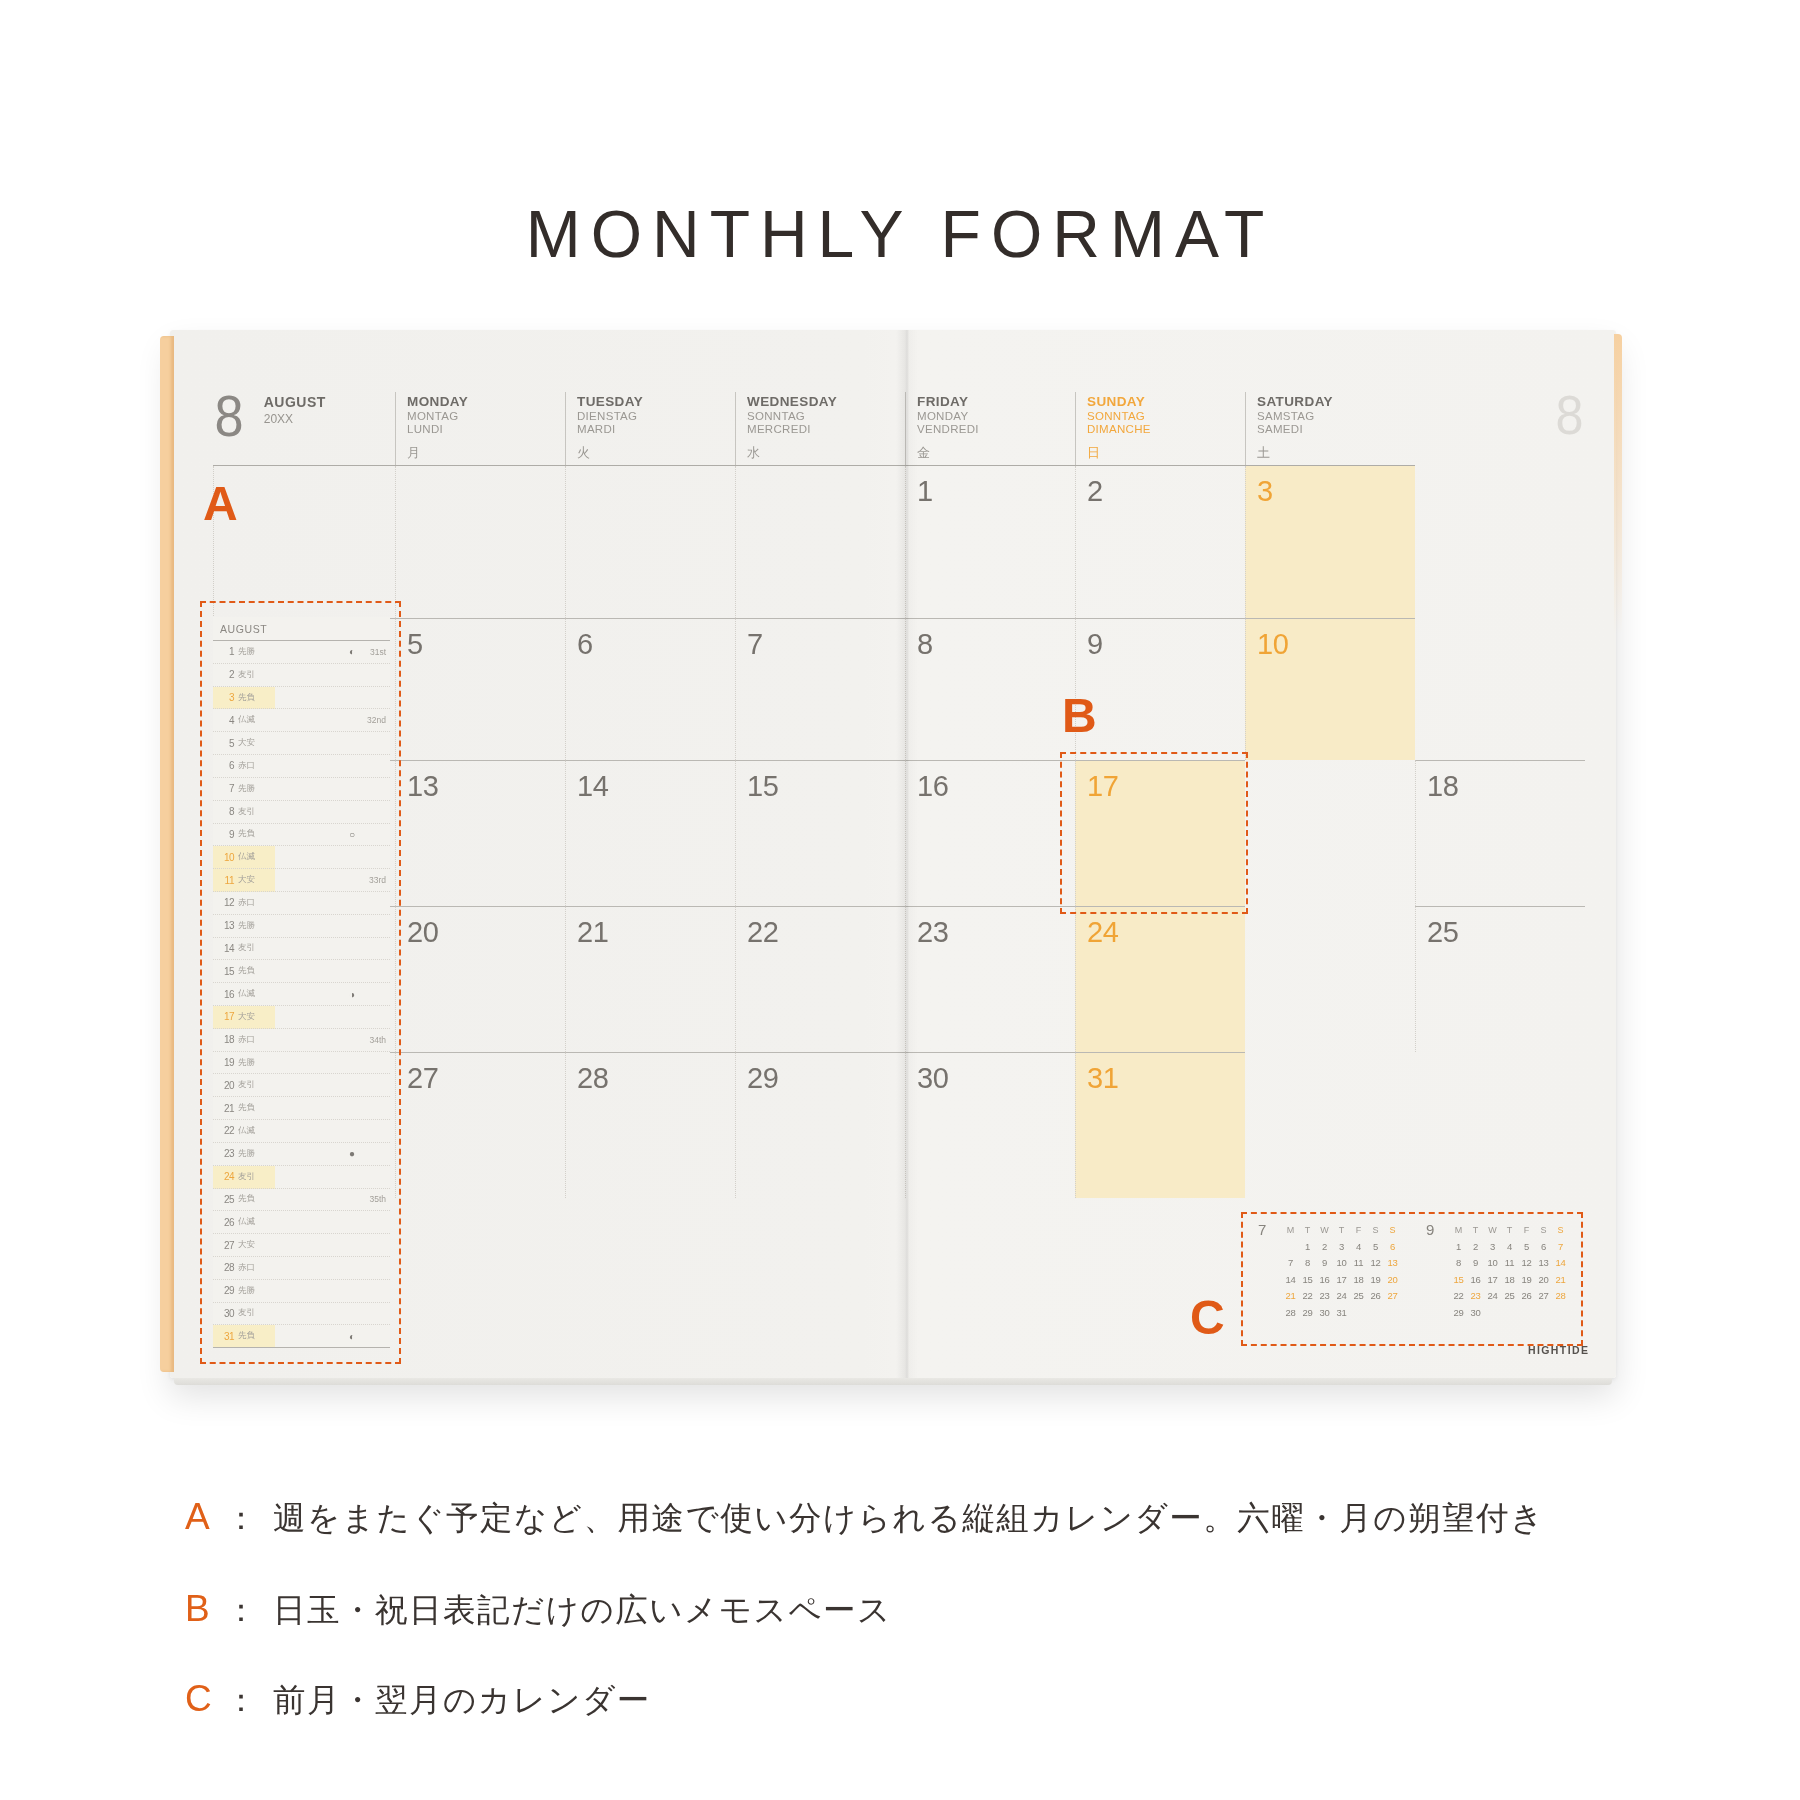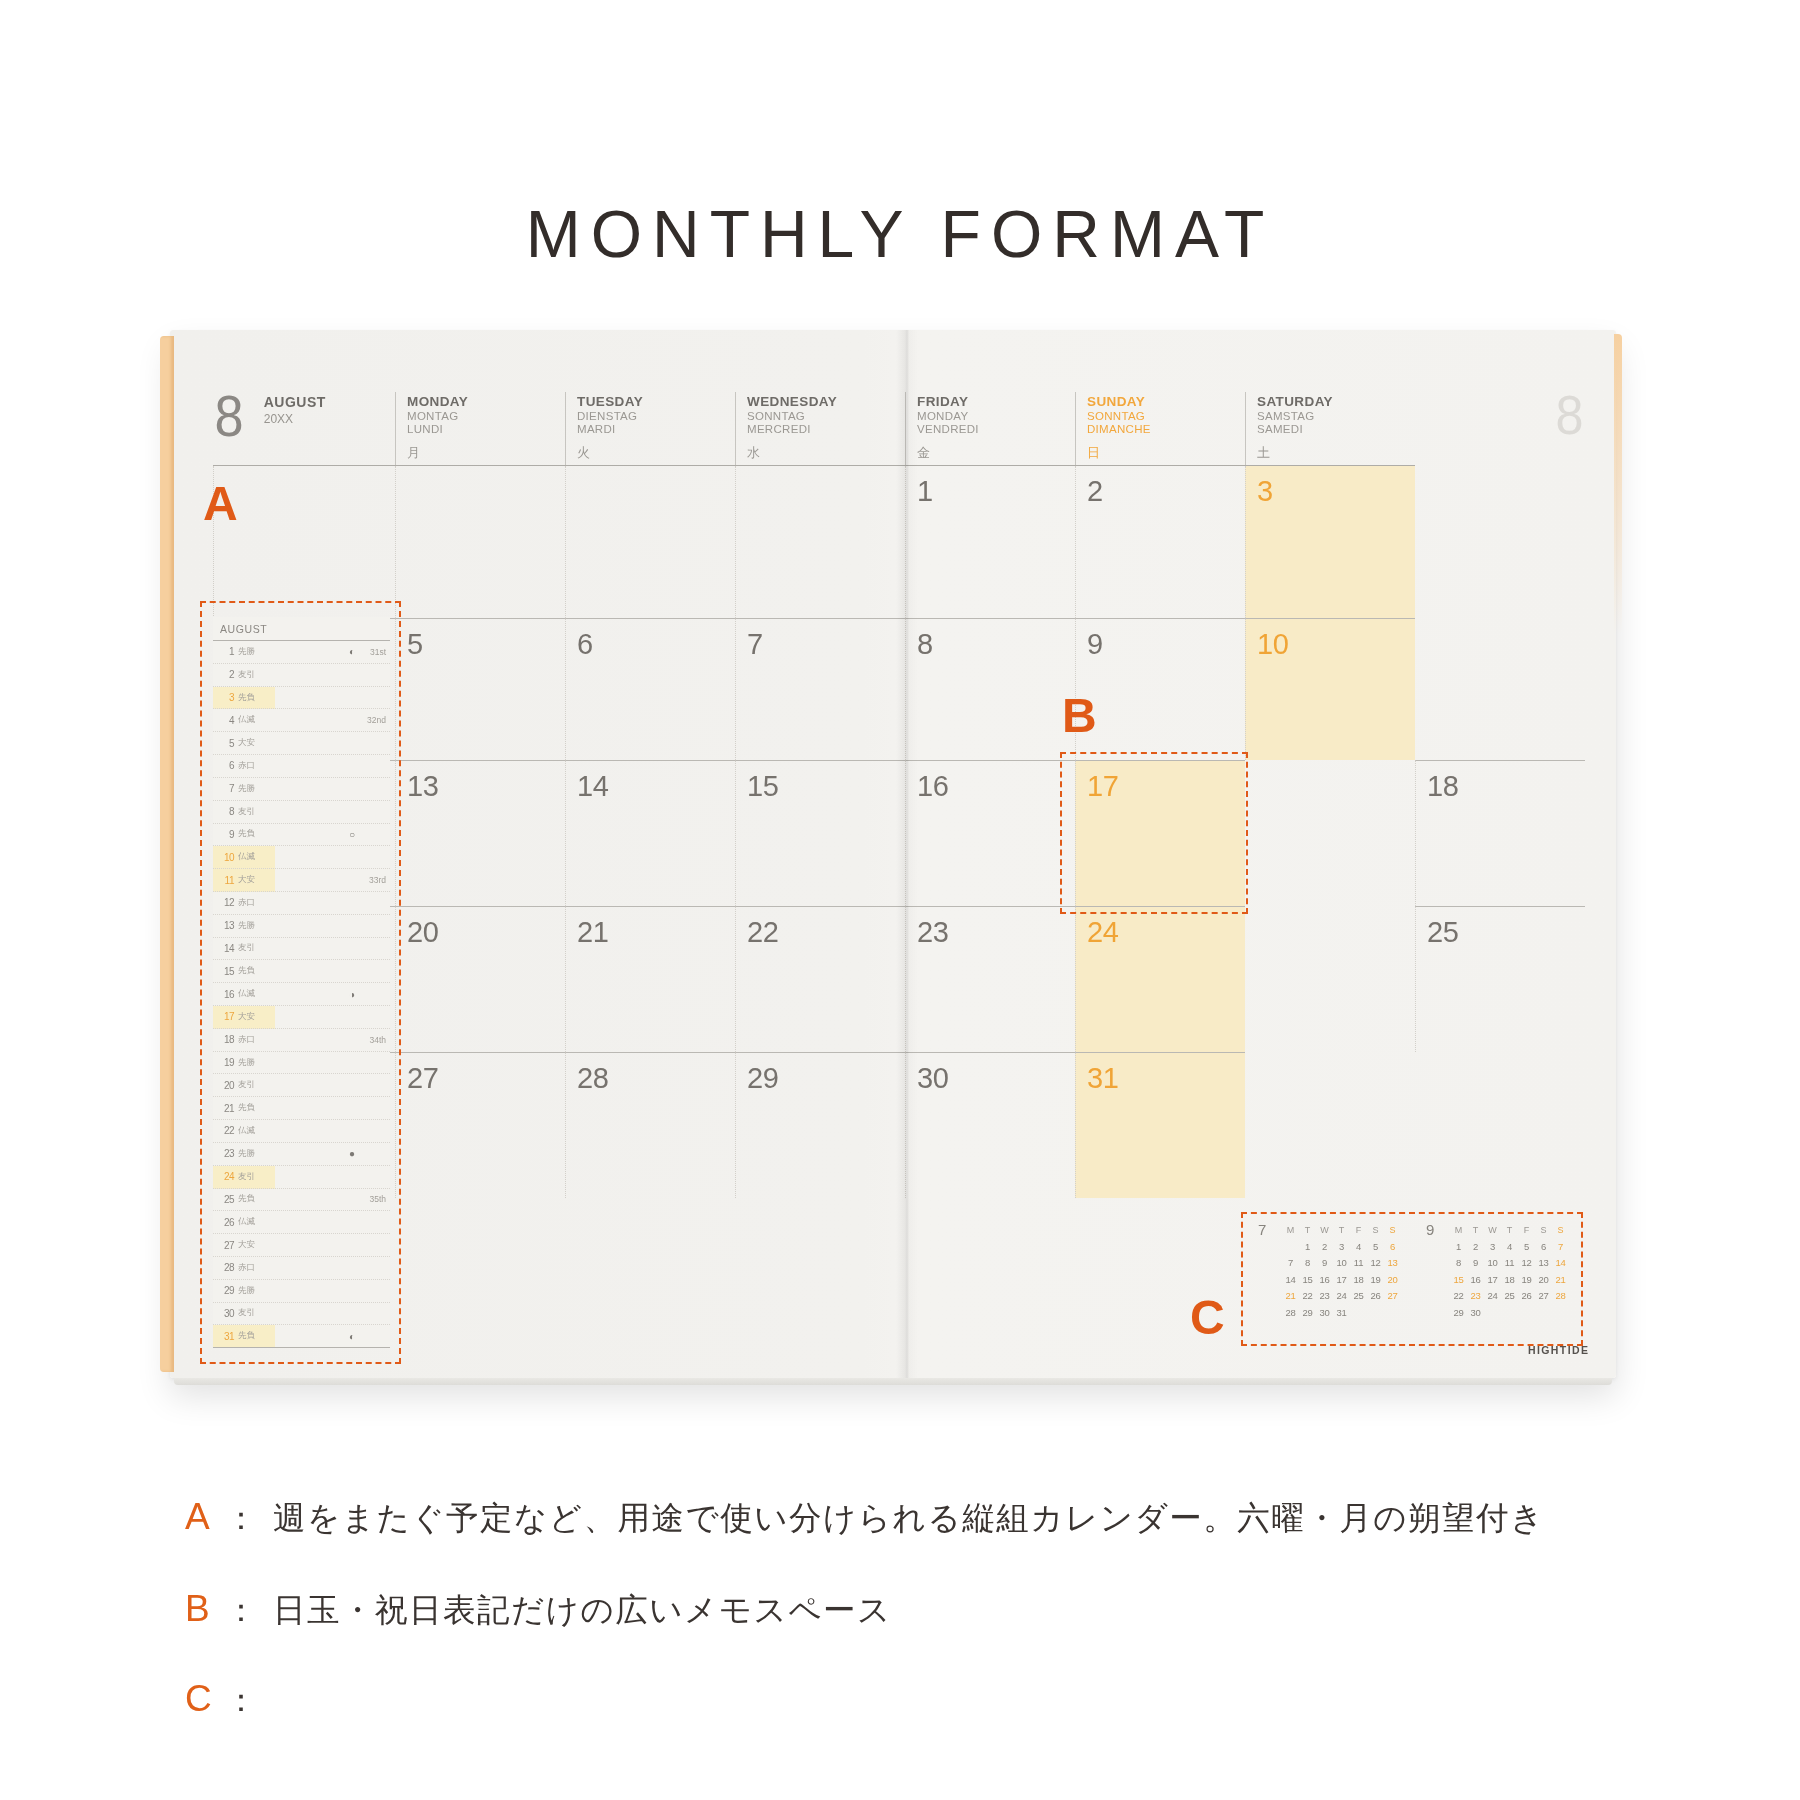--- a/index.html
+++ b/index.html
@@ -507,14 +507,15 @@
       <div class="legend-text">週をまたぐ予定など、用途で使い分けられる縦組カレンダー。六曜・月の朔望付き</div>
     </div>
     <div class="legend-row" style="top: 1588px;">
       <div class="legend-key">B</div>
       <div class="legend-sep">：</div>
       <div class="legend-text">日玉・祝日表記だけの広いメモスペース</div>
     </div>
     <div class="legend-row" style="top: 1678px;">
       <div class="legend-key">C</div>
       <div class="legend-sep">：</div>
+      <div class="legend-text">前月・翌月のカレンダー</div>
     </div>
   </div>
 
 </body></html>

